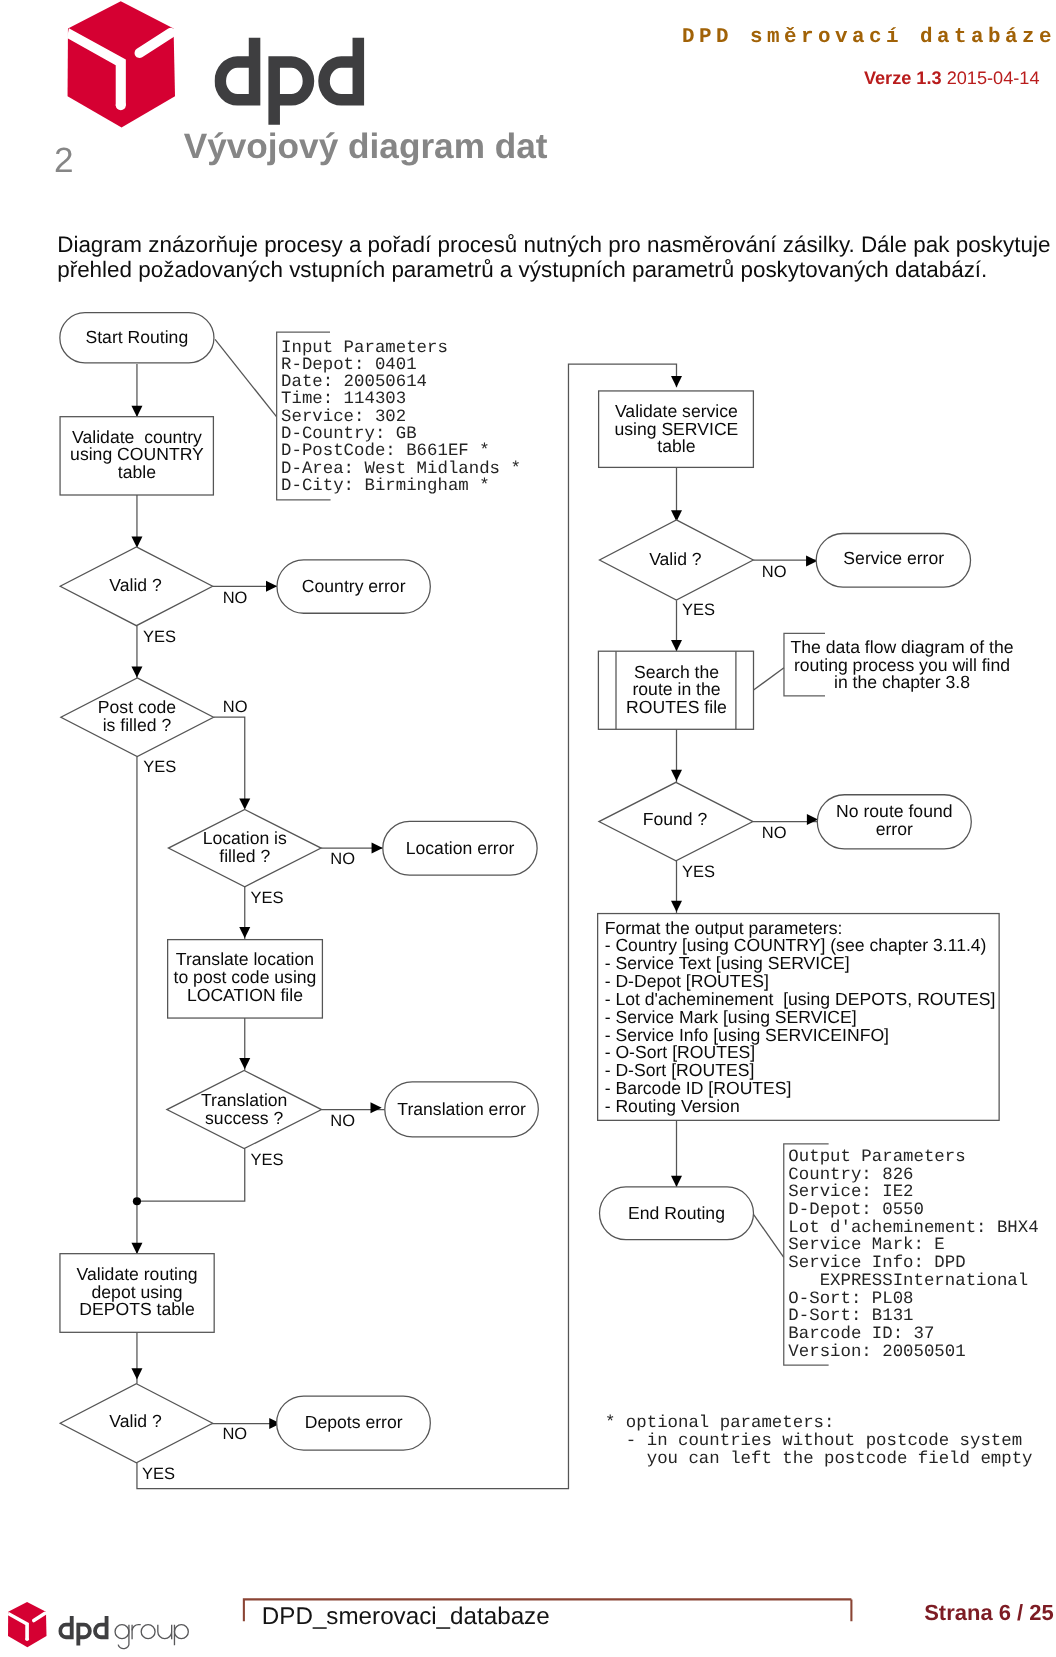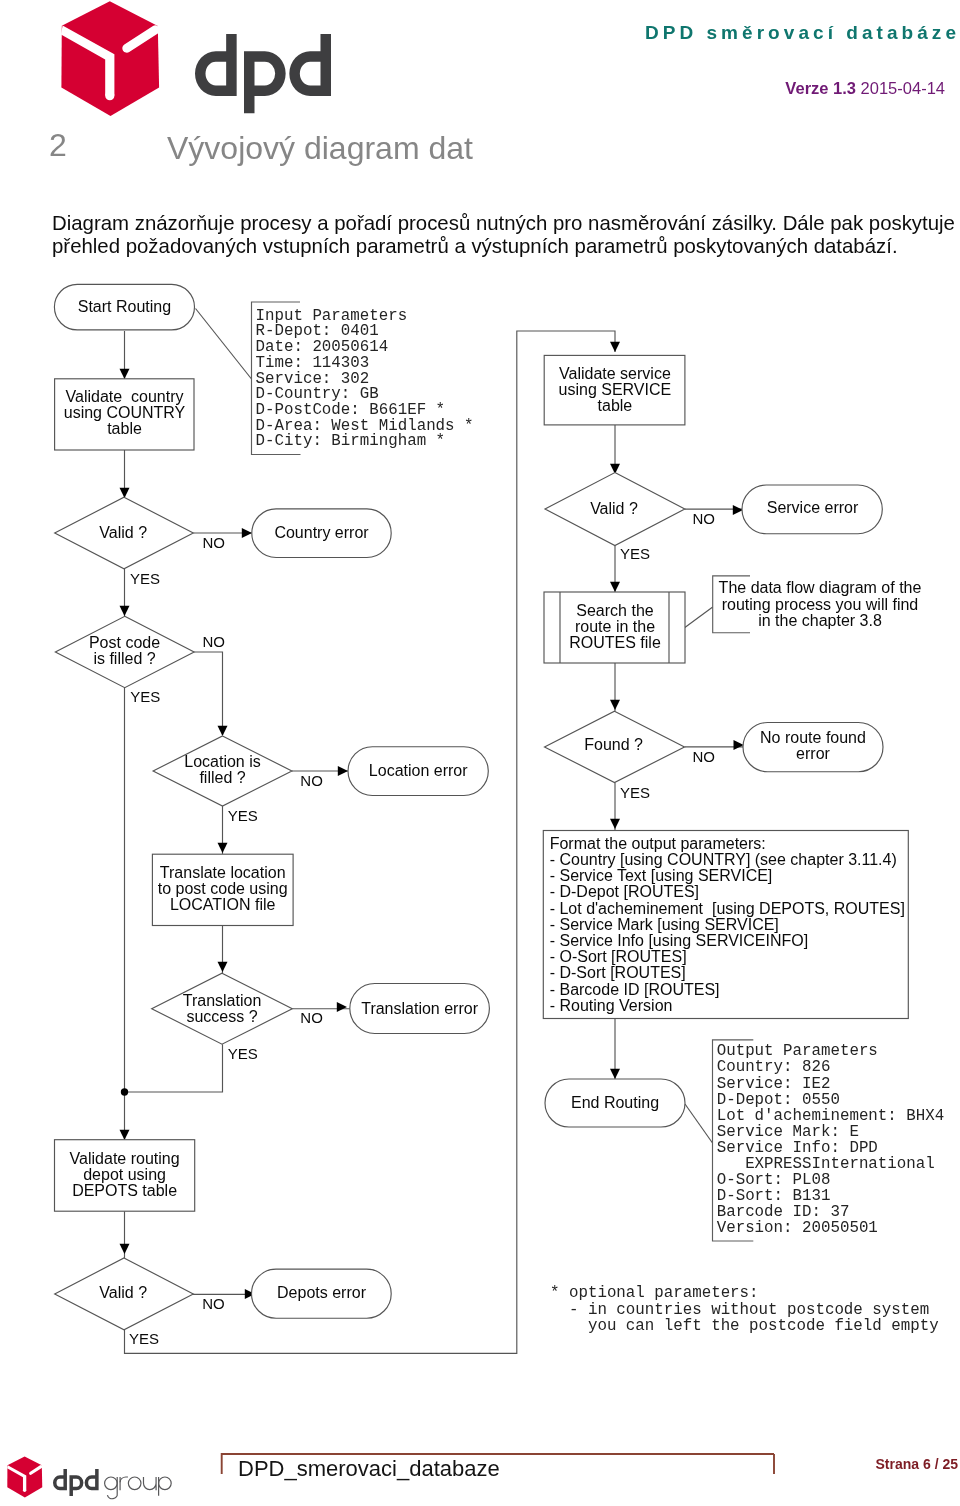--- a/index.html
+++ b/index.html
@@ -1,26 +1,26 @@
 <!DOCTYPE html>
 <html><head>
 <meta charset="utf-8">
 <style>
   html,body{margin:0;padding:0;}
   body{width:960px;height:1506px;background:#fff;font-family:"Liberation Sans",sans-serif;overflow:hidden;position:relative;}
   .page{position:absolute;left:0;top:0;width:960px;height:1506px;background:#fff;}
   .abs{position:absolute;}
-  #hdr-title{right:0px;top:22px;font-size:19px;font-weight:bold;letter-spacing:4.05px;color:#0f766e;white-space:nowrap;}
-  #hdr-ver{right:15px;top:62px;font-size:16.5px;color:#701a75;white-space:nowrap;margin-top:17px;}
+  #hdr-title{right:0px;top:22px;font-size:19px;font-weight:bold;letter-spacing:4.05px;color:#a16207;white-space:nowrap;font-family:Liberation Mono, monospace;}
+  #hdr-ver{right:15px;top:62px;font-size:16.5px;color:#b91c1c;white-space:nowrap;}
   #hdr-ver .vb{font-weight:bold;}
   #sec-num{left:49px;top:126.5px;font-size:32px;color:#868686;}
-  #sec-title{left:167px;top:130px;font-size:32px;color:#868686;}
+  #sec-title{left:167px;top:115px;font-size:32px;color:#868686;font-weight:bold;}
   #para{left:52px;top:212px;width:910px;font-size:20.4px;line-height:22.9px;color:#0d0d0d;}
   #footer-file{left:238px;top:1456px;font-size:22px;color:#141414;white-space:nowrap;}
-  #footer-page{right:2px;top:1456px;font-size:14px;font-weight:bold;color:#7d1c24;white-space:nowrap;}
+  #footer-page{right:2px;top:1456px;font-size:20px;font-weight:bold;color:#7d1c24;white-space:nowrap;}
   svg{display:block;}
   #chart{left:0;top:0;}
   #chart text{font-family:"Liberation Sans",sans-serif;font-size:16px;fill:#0a0a0a;}
   #chart .mono{font-family:"Liberation Mono","DejaVu Sans Mono",monospace;font-size:15.8px;fill:#242424;}
   #chart .lbl{font-size:15px;}
   .sh{fill:#ffffff;stroke:#555;stroke-width:1.15;}
   .ln{fill:none;stroke:#555;stroke-width:1.15;}
   .nb{fill:none;stroke:#5e5e5e;stroke-width:1.15;}
   .ah{fill:#000;stroke:none;}
   .jd{fill:#000;stroke:none;}

